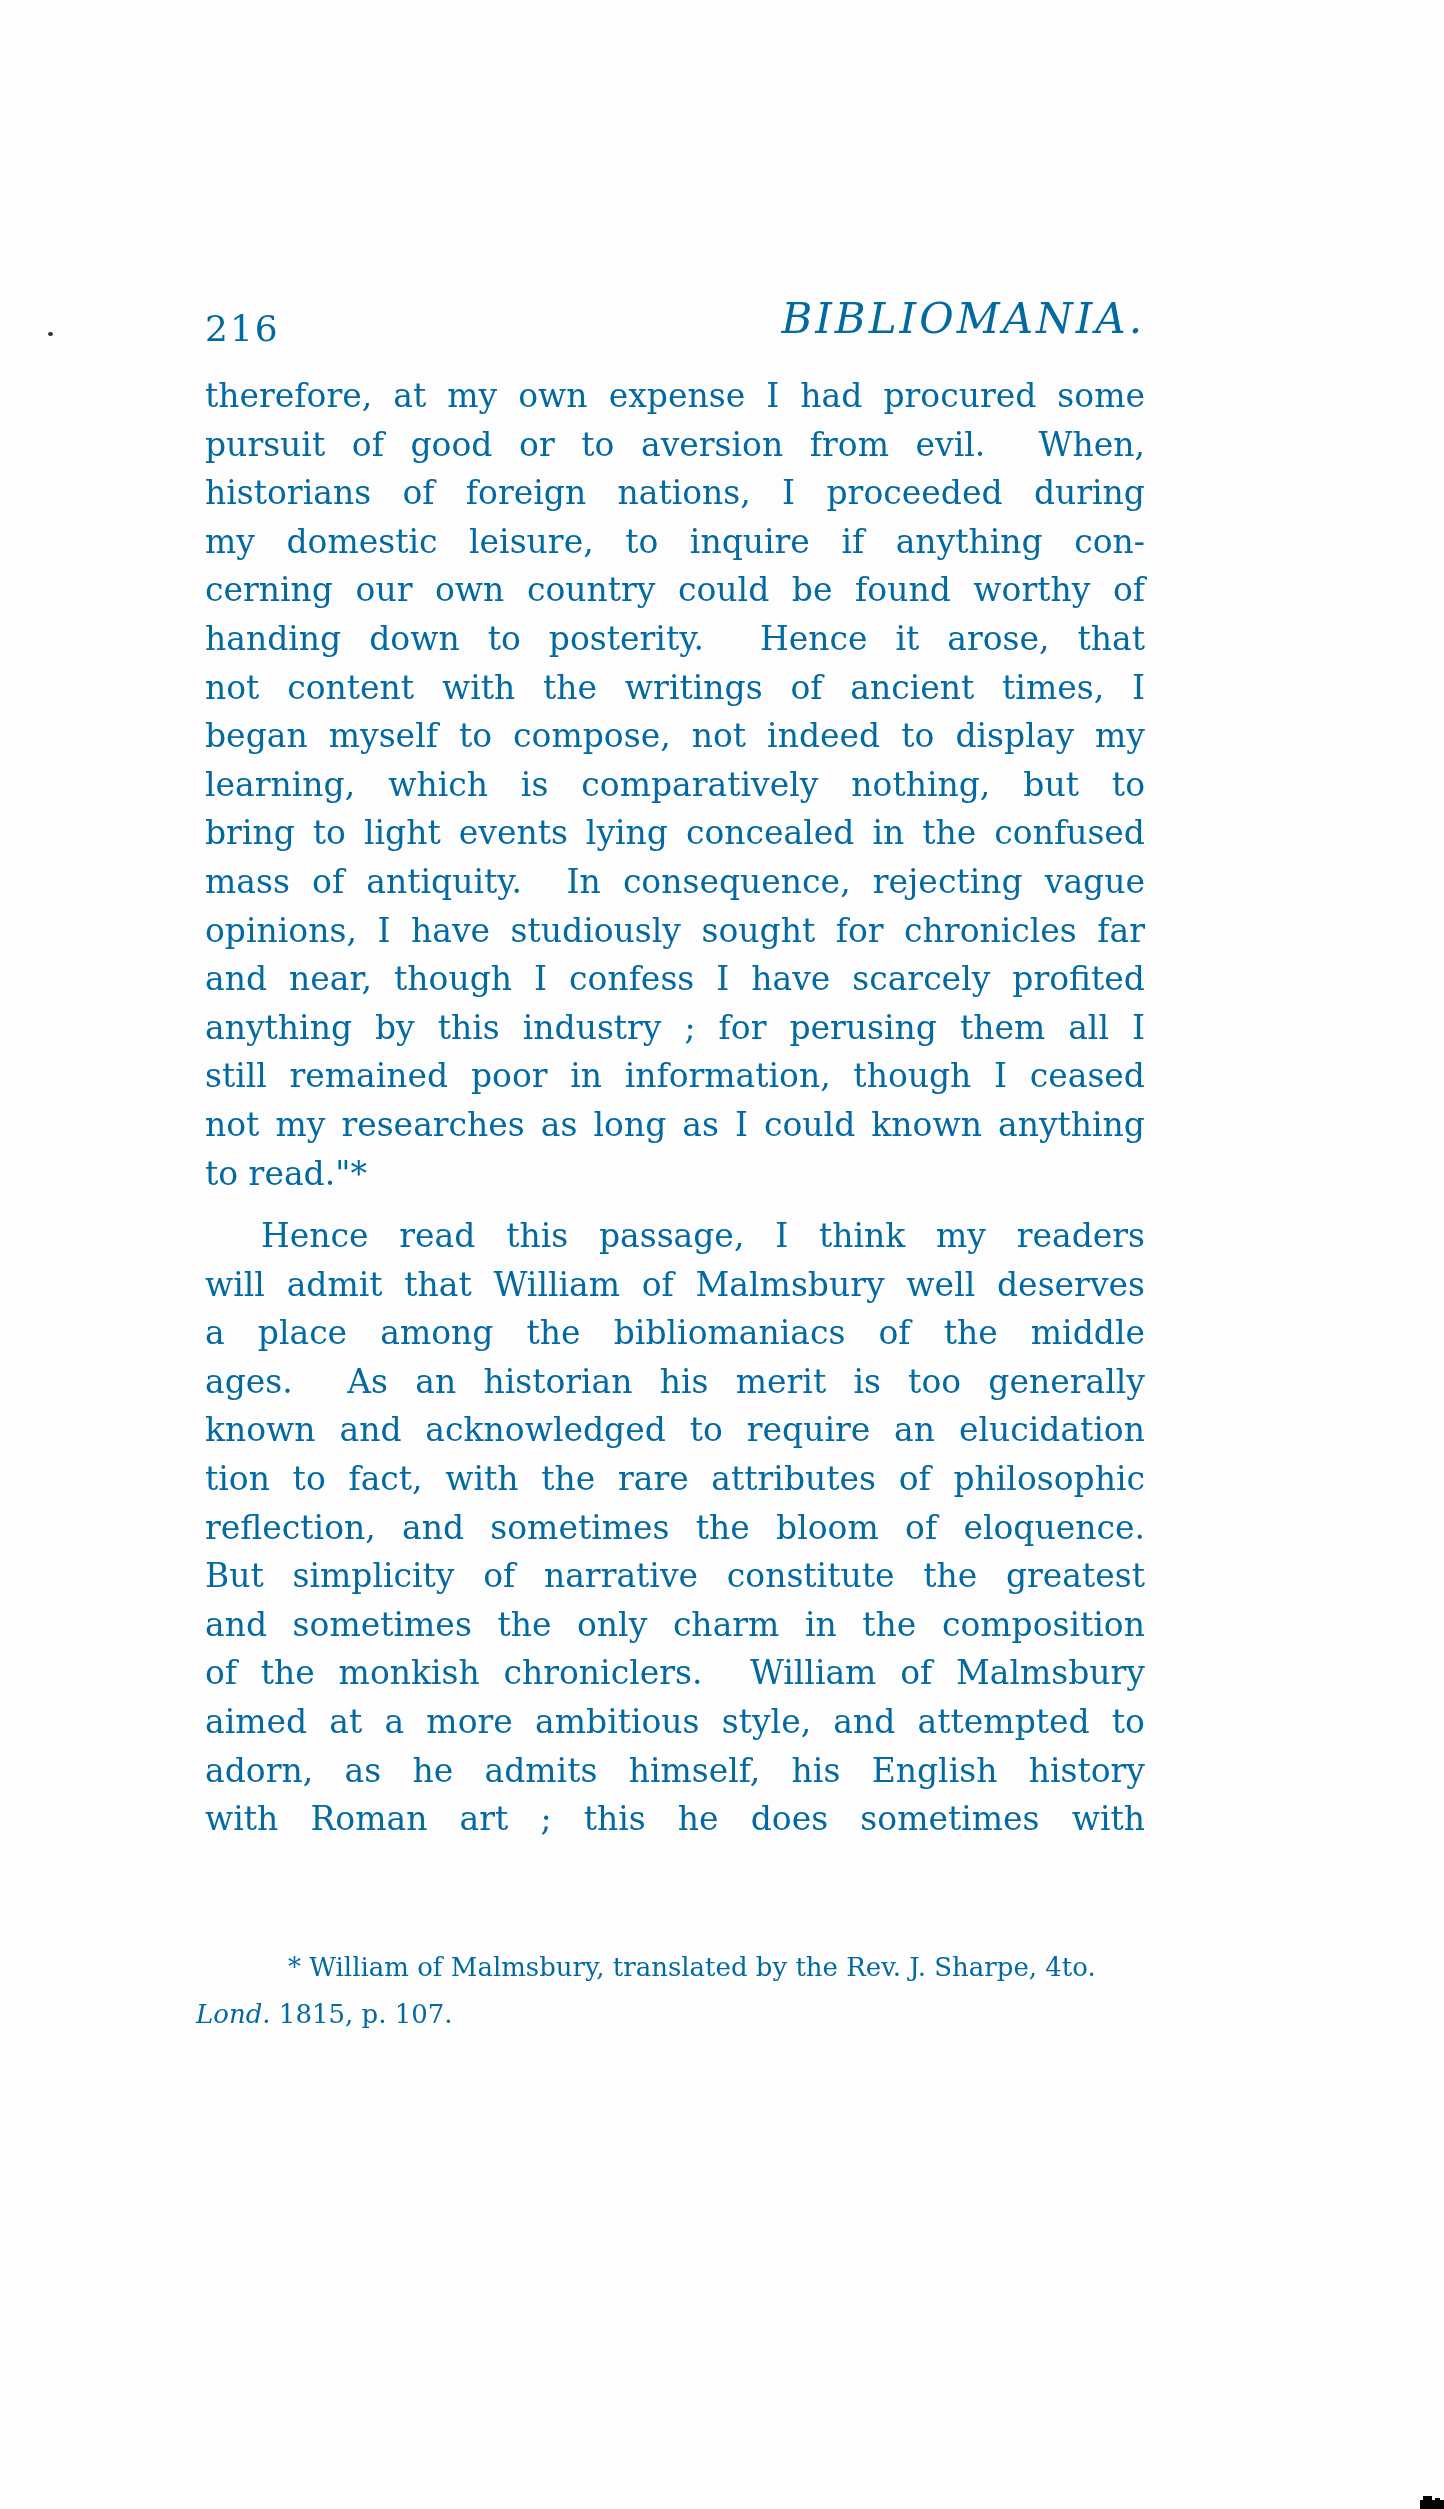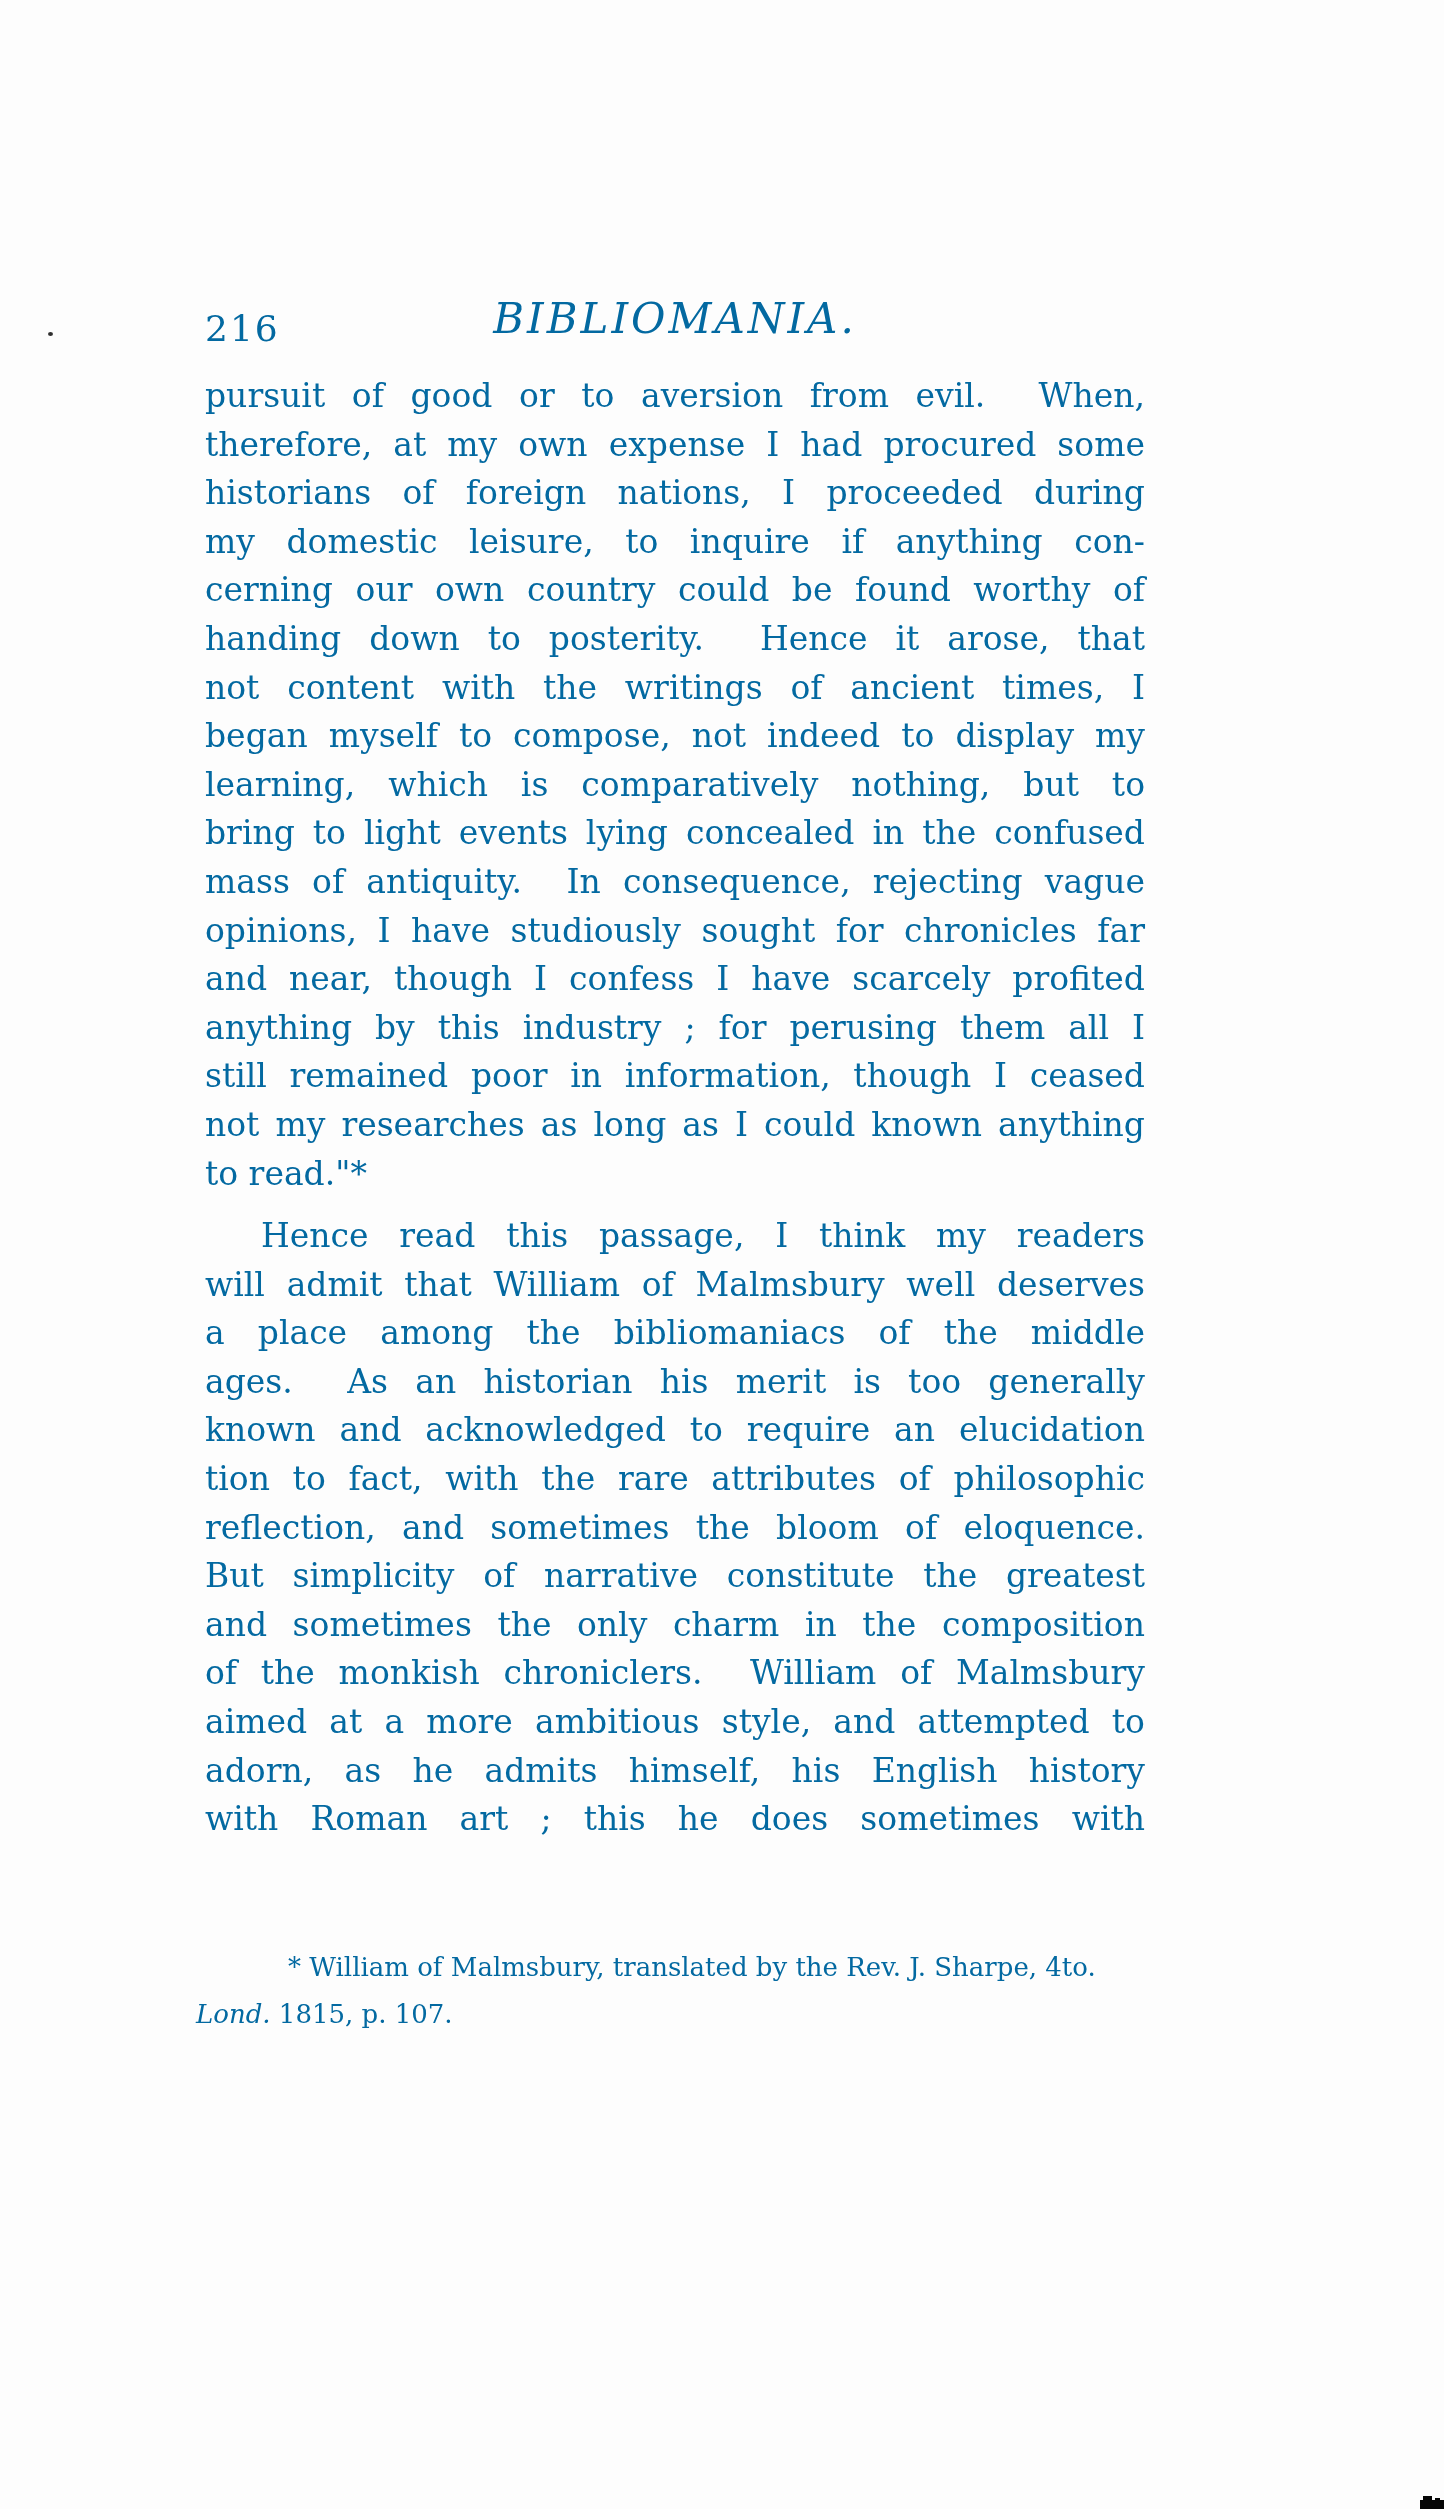--- a/index.html
+++ b/index.html
@@ -15,21 +15,21 @@
   .page-number {
     position:absolute;
     left:205px; top:308px;
     font-size:36px;
     letter-spacing:2px;
   }
   .page-title {
     position:absolute;
     left:205px; top:294px;
     width:940px;
-    text-align:center;
+    text-align:right;
     font-style:italic;
     font-size:42px;
     letter-spacing:3px;
   }
   .body-block {
     position:absolute;
     left:205px;
     width:940px;
     font-size:33px;
     line-height:48.6px;
@@ -85,22 +85,22 @@
 
 <div class="page">
 
   <div class="page-number">216</div>
 
   <div class="page-title">BIBLIOMANIA.</div>
 
   <div class="ink-speck"></div>
 
   <div class="body-block p1">
+    <div class="line">therefore, at my own expense I had procured some</div>
     <div class="line">pursuit of good or to aversion from evil.&nbsp; When,</div>
-    <div class="line">therefore, at my own expense I had procured some</div>
     <div class="line">historians of foreign nations, I proceeded during</div>
     <div class="line">my domestic leisure, to inquire if anything con-</div>
     <div class="line">cerning our own country could be found worthy of</div>
     <div class="line">handing down to posterity.&nbsp; Hence it arose, that</div>
     <div class="line">not content with the writings of ancient times, I</div>
     <div class="line">began myself to compose, not indeed to display my</div>
     <div class="line">learning, which is comparatively nothing, but to</div>
     <div class="line">bring to light events lying concealed in the confused</div>
     <div class="line">mass of antiquity.&nbsp; In consequence, rejecting vague</div>
     <div class="line">opinions, I have studiously sought for chronicles far</div>

